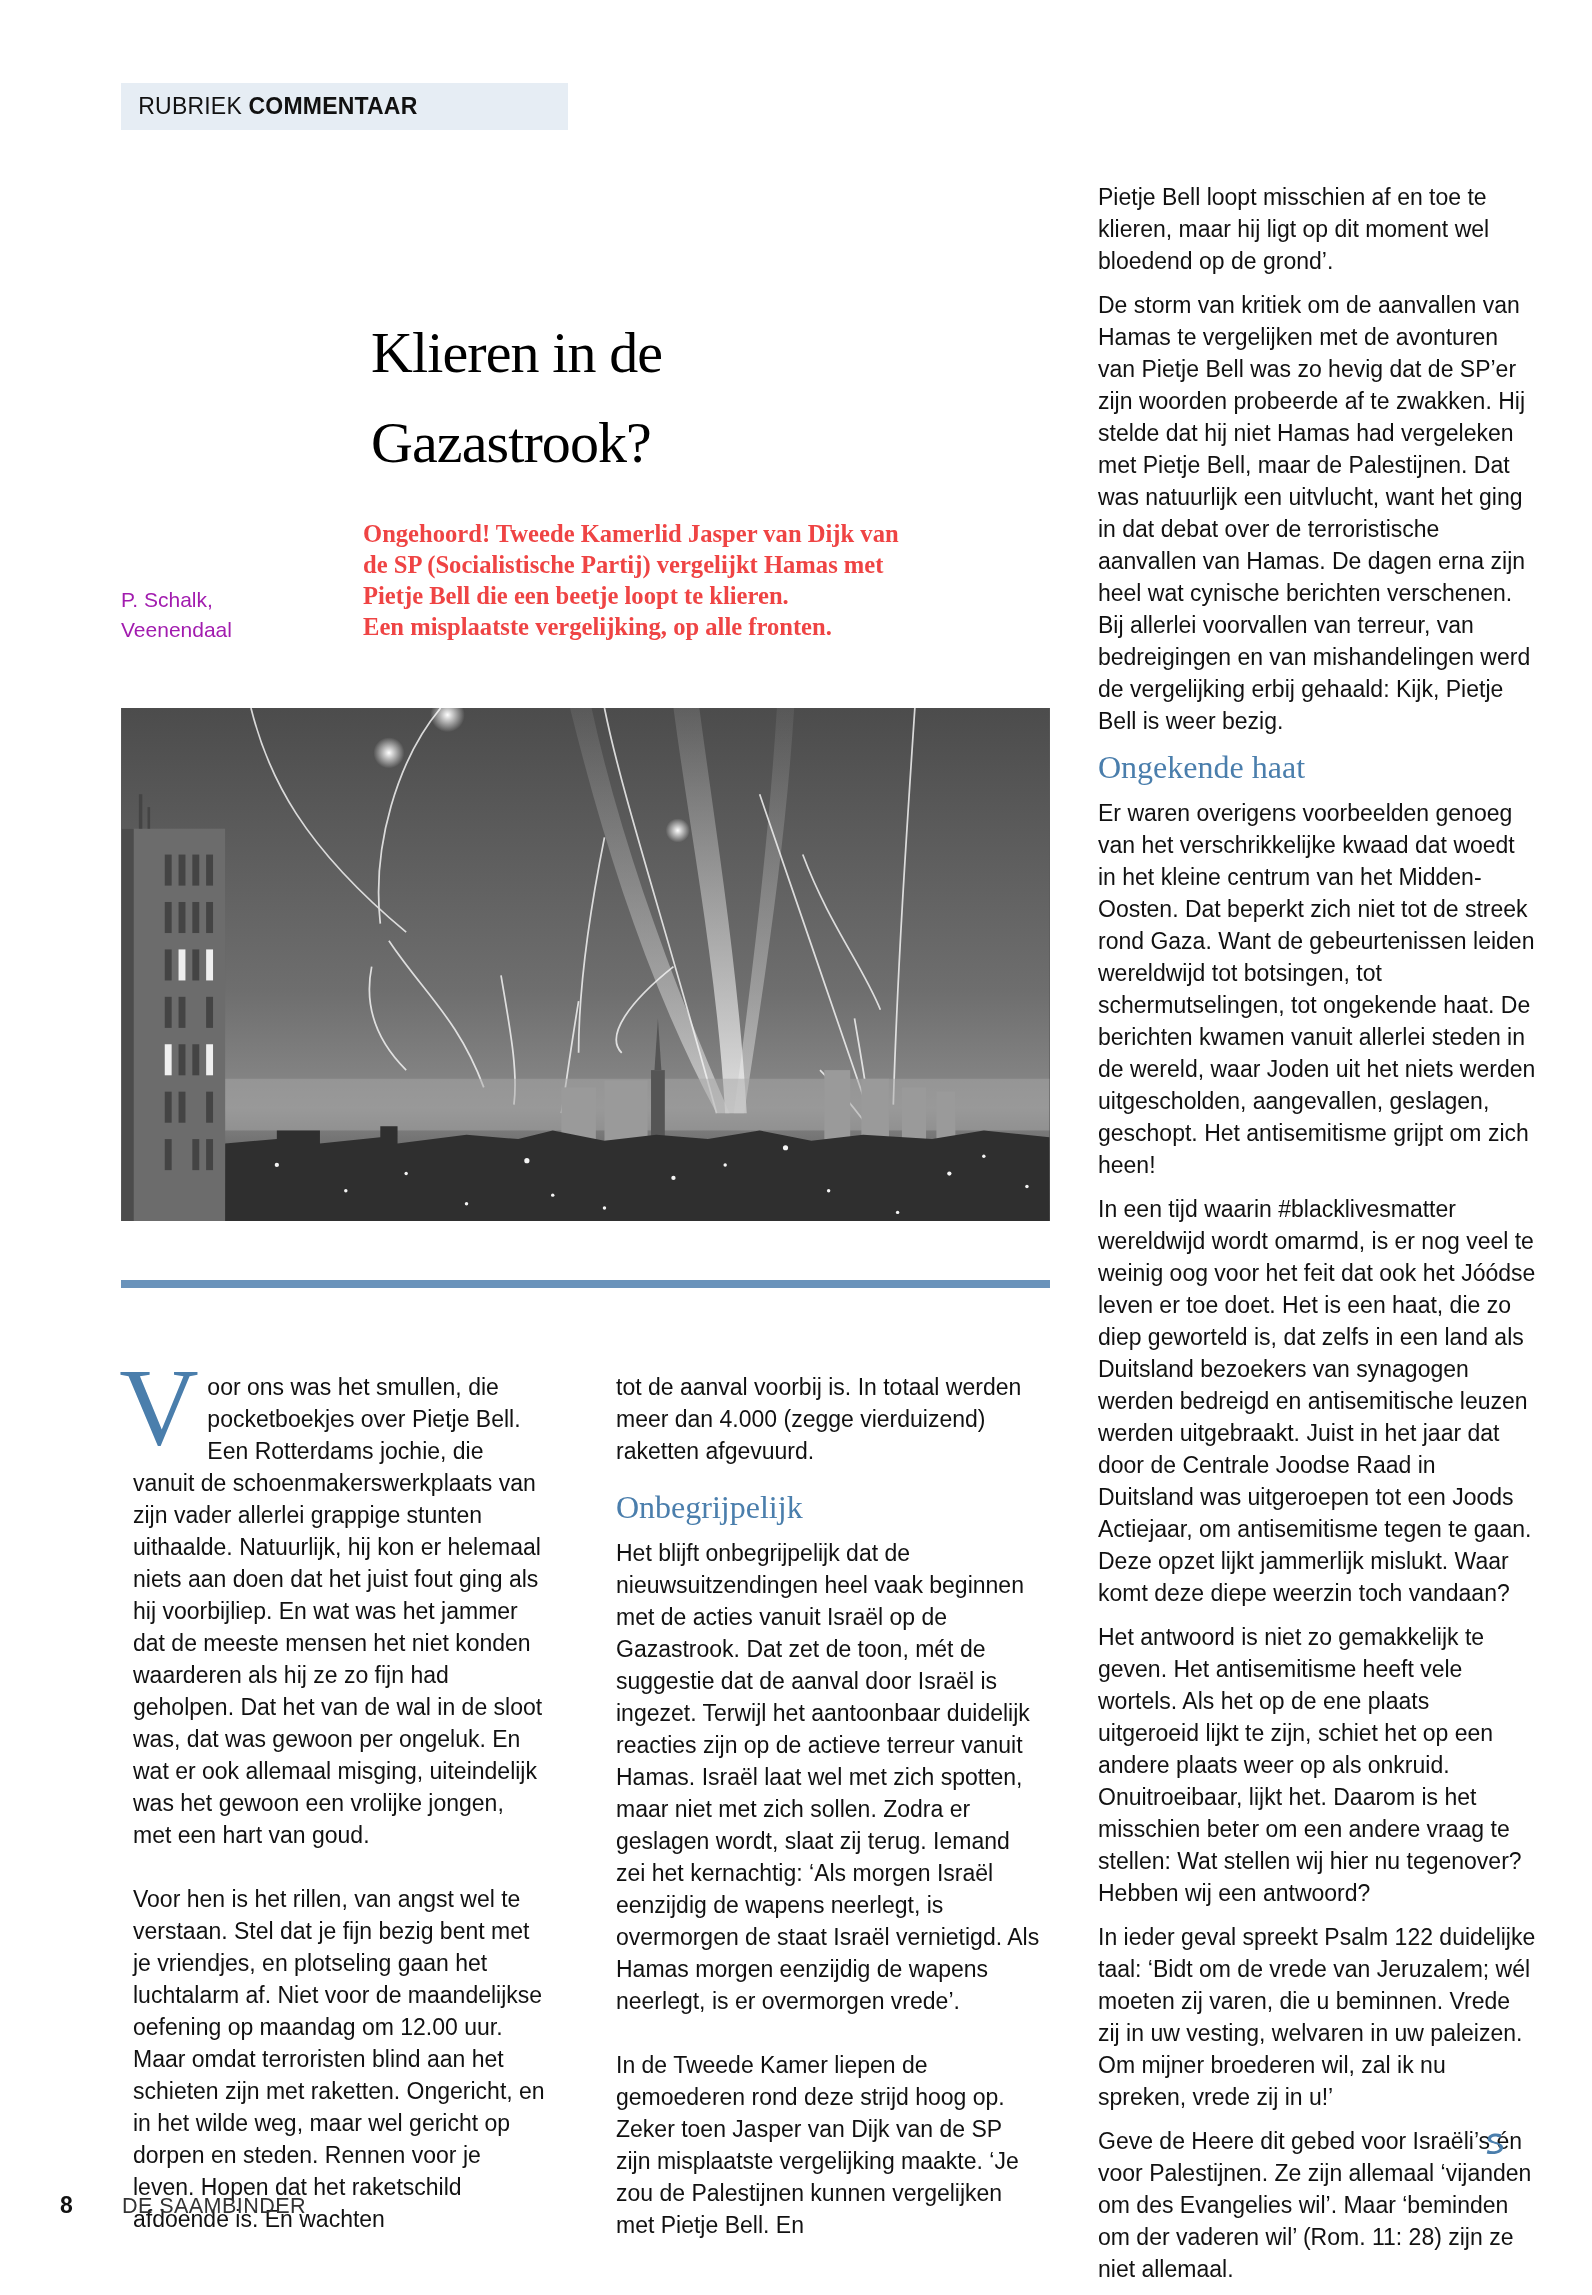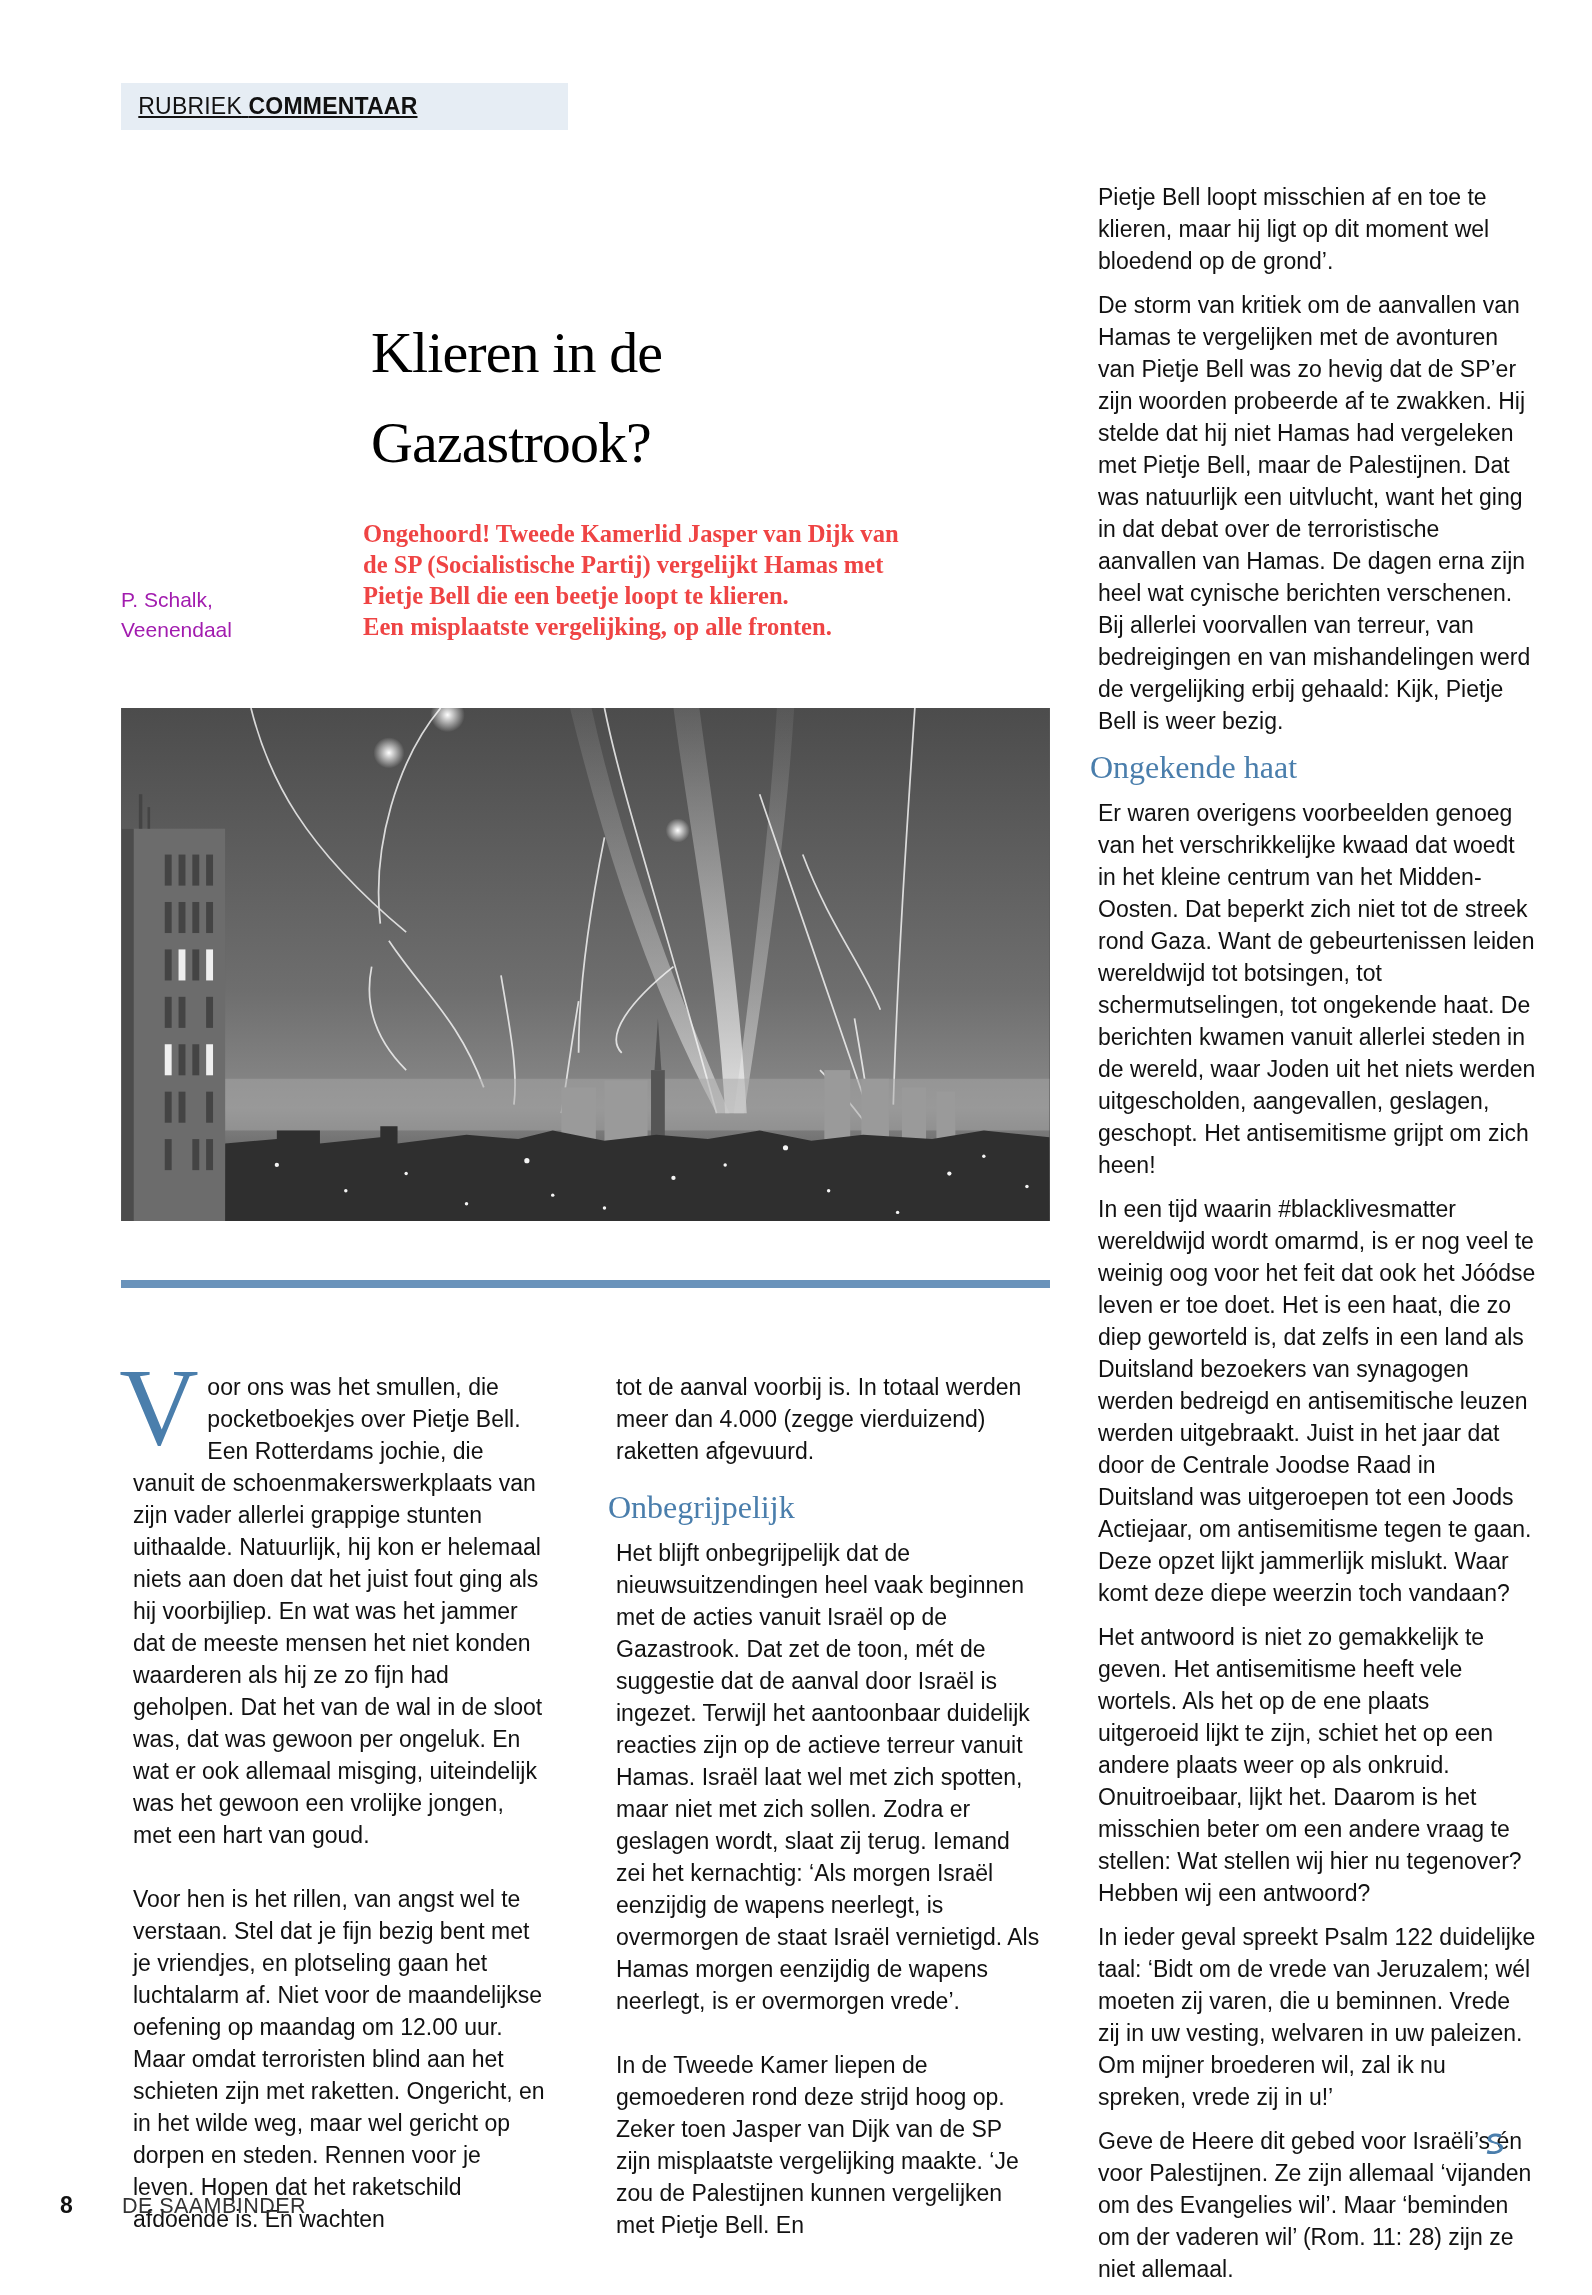--- a/index.html
+++ b/index.html
@@ -1,21 +1,21 @@
 <!DOCTYPE html>
 <html style="font-size:14px"><head>
 <meta charset="utf-8">
 <style>
   html, body { margin: 0; padding: 0; background: #ffffff; }
   body { width: 1592px; height: 2295px; position: relative; overflow: hidden;
          font-family: "Liberation Sans", "DejaVu Sans", sans-serif; color: #1a1a1a; }
 
   .rubric { position: absolute; left: 121px; top: 83px; width: 447px; height: 47px;
             background: #e6edf4; }
-  .rubric-text { position: absolute; left: 17.3px; top: 9.5px; font-size: 23px; letter-spacing: 0.2px; color: #111; text-decoration: underline; }
+  .rubric-text { position: absolute; left: 17.3px; top: 9.5px; font-size: 23px; letter-spacing: 0.2px; color: #111; }
   .rubric-text b { font-weight: 700; }
 
   .title { position: absolute; left: 361px; top: 298px; width: 673px;
            font-family: "Liberation Serif", "DejaVu Serif", serif; font-size: 58px; line-height: 90px;
            color: #000000; margin: 10px; font-weight: 400; letter-spacing: -0.9px; }
 
   .lead { position: absolute; left: 363px; top: 518px; width: 673px;
           font-family: "Liberation Serif", "DejaVu Serif", serif; font-weight: 700; font-size: 24.6px;
           line-height: 31px; color: #ef4444; margin: 0; }
 
@@ -23,21 +23,21 @@
 
   .photo { position: absolute; left: 121px; top: 708px; width: 929px; height: 513px; overflow: hidden;
            background: #5a5a5a; }
   .photo svg { display: block; }
 
   .rule { position: absolute; left: 121px; top: 1280px; width: 929px; height: 7.8px; background: #6a93bb; }
 
   .col { position: absolute; font-size: 23px; line-height: 32px; color: #111; }
   .col p { margin: 12px; }
   .col p.gap { margin-top: 32px; }
-  .col h3 { margin: 4px; font-family: "Liberation Serif", "DejaVu Serif", serif; font-weight: 400;
+  .col h3 { margin: 12px; font-family: "Liberation Serif", "DejaVu Serif", serif; font-weight: 400;
             font-size: 32px; line-height: 36px; color: #4a7eac; }
 
   .col1 { left: 121px; top: 1359px; width: 436px; }
   .col2 { left: 604px; top: 1359px; width: 449px; }
   .col3 { left: 1086px; top: 169px; width: 462px; }
 
   .dropcap { float: left; font-family: "Liberation Serif", "DejaVu Serif", serif; font-size: 110px;
              line-height: 83px; color: #4a7eac; margin: 7px 8.6px 0 -1.7px; padding: 0; }
 
   .endmark { position: absolute; left: 1484px; top: 2132px; width: 21px; height: 22.4px; }

